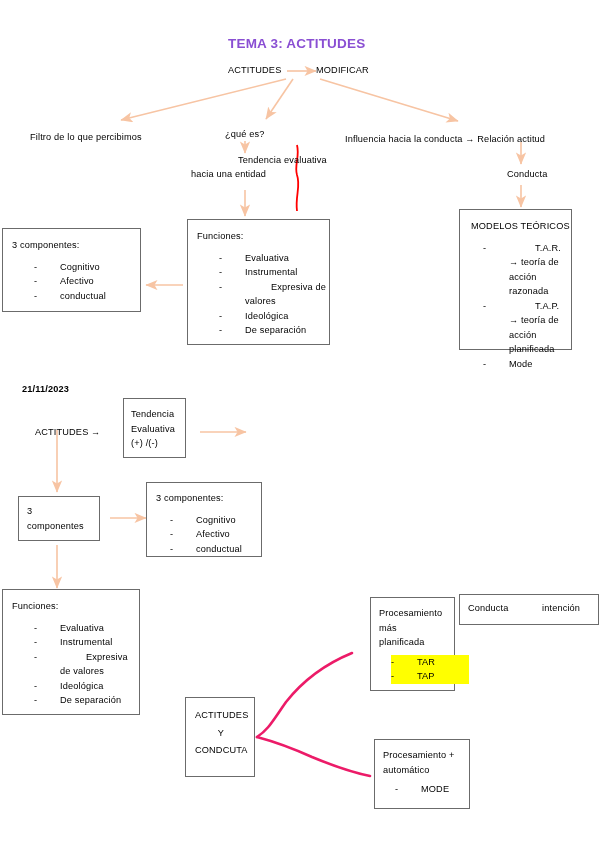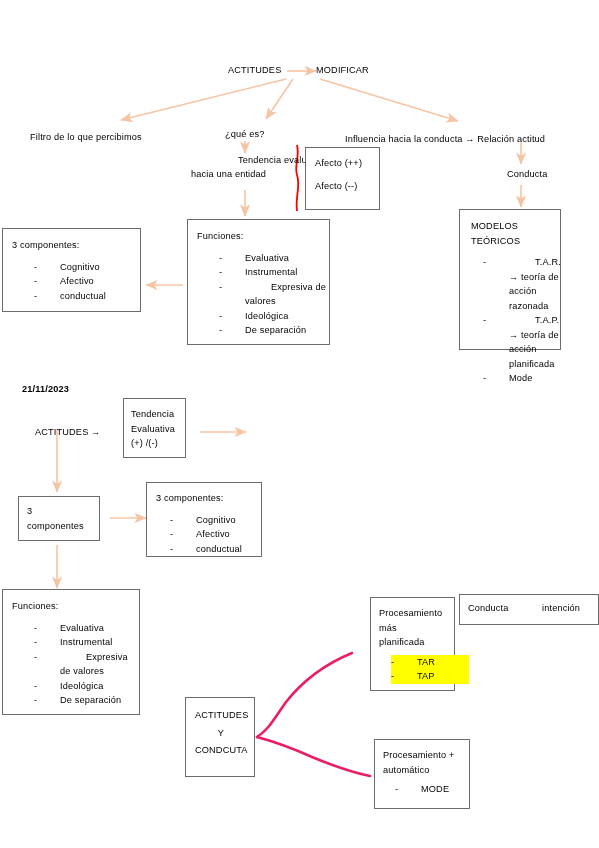--- a/index.html
+++ b/index.html
@@ -109,37 +109,34 @@
       <line x1="57" y1="545" x2="57" y2="588"></line>
       <line x1="545" y1="611" x2="494" y2="611"></line>
     </g>
 
     <path d="M297,145 C300,157 294,165 297,175 C301,186 295,196 297,211" stroke="#ff0000" stroke-width="1.8" fill="none"></path>
 
     <path d="M257,737 C268,730 272,722 286,702 C305,678 330,662 352,653" stroke="#ec1b68" stroke-width="2.6" fill="none" stroke-linecap="round"></path>
     <path d="M257,737 C272,741 292,748 312,757 C336,767 355,773 370,776" stroke="#ec1b68" stroke-width="2.6" fill="none" stroke-linecap="round"></path>
   </svg>
 
+  <div class="abs title" style="left:228px; top:36px;">TEMA 3: ACTITUDES</div>
 
   <div class="abs plain" style="left:228px; top:64px;">ACTITUDES</div>
   <div class="abs plain" style="left:316px; top:64px;">MODIFICAR</div>
 
   <div class="abs plain" style="left:30px; top:131px;">Filtro de lo que percibimos</div>
   <div class="abs plain" style="left:225px; top:128px;">¿qué es?</div>
   <div class="abs plain" style="left:345px; top:133px;">Influencia hacia la conducta → Relación actitud</div>
 
   <div class="abs plain" style="left:191px; top:154px;margin-left:47px;">Tendencia evaluativa</div>
   <div class="abs plain" style="left:191px; top:168px;">hacia una entidad</div>
 
   <div class="abs plain" style="left:507px; top:168px;">Conducta</div>
 
-  <div class="abs box" style="left:305px; top:147px; width:75px; height:63px; padding:8px 0 0 9px;">
-    <span class="hd">Afecto (++)</span>
-    <span class="hd" style="margin-top:8px;">Afecto (--)</span>
-  </div>
 
   <div class="abs box" style="left:2px; top:228px; width:139px; height:84px; padding:9px 0 0 9px;">
     <span class="hd">3 componentes:</span>
     <ul>
       <li><span class="dash">-</span><span>Cognitivo</span></li>
       <li><span class="dash">-</span><span>Afectivo</span></li>
       <li><span class="dash">-</span><span>conductual</span></li>
     </ul>
   </div>
 
@@ -150,21 +147,21 @@
       <li><span class="dash">-</span><span>Instrumental</span></li>
       <li>
           <span class="dash">-</span>
           <span class="cont">Expresiva de valores</span>
         </li>
       <li><span class="dash">-</span><span>Ideológica</span></li>
       <li><span class="dash">-</span><span>De separación</span></li>
     </ul>
   </div>
 
-  <div class="abs box" style="left:459px; top:209px; width:102px; height:141px; padding:9px 0 0 11px;">
+  <div class="abs box" style="left:459px; top:209px; width:113px; height:141px; padding:9px 0 0 11px;">
     <span class="hd">MODELOS TEÓRICOS</span>
     <ul style="padding-left:12px;">
       <li>
           <span class="dash">-</span>
           <span class="cont">T.A.R. → teoría de acción razonada</span>
         </li>
       <li>
           <span class="dash">-</span>
           <span class="cont">T.A.P. → teoría de acción planificada</span>
         </li>

